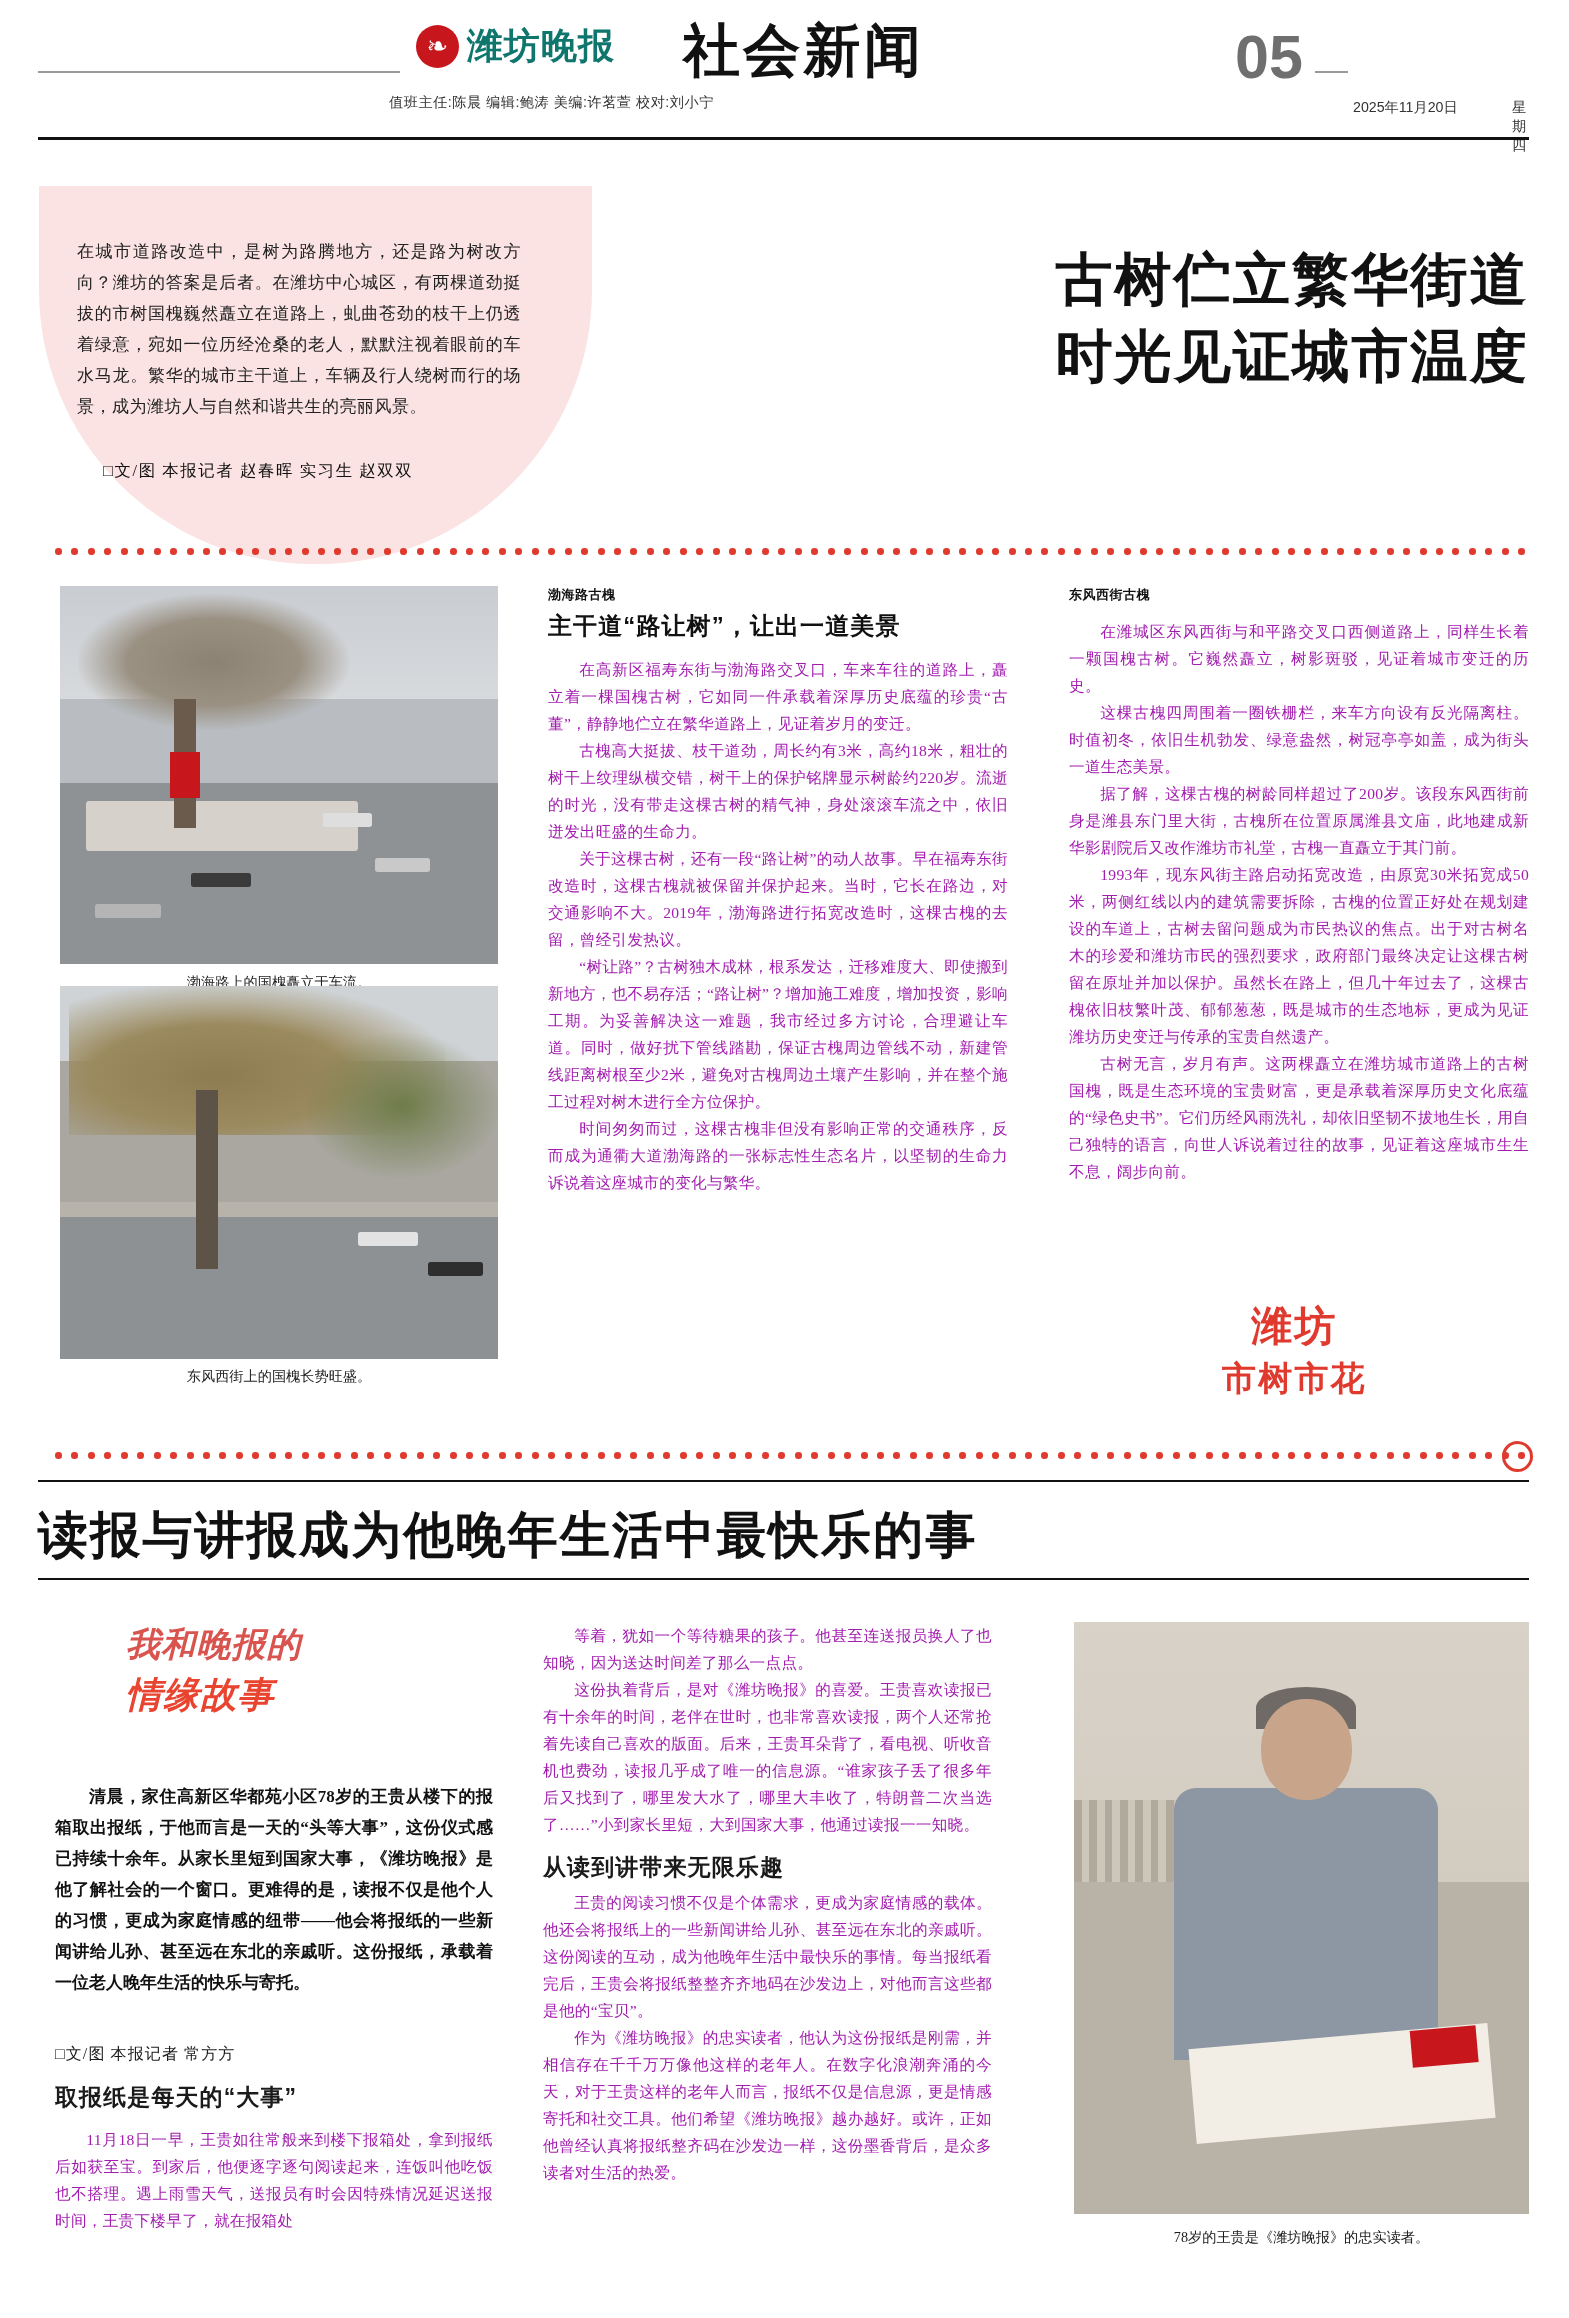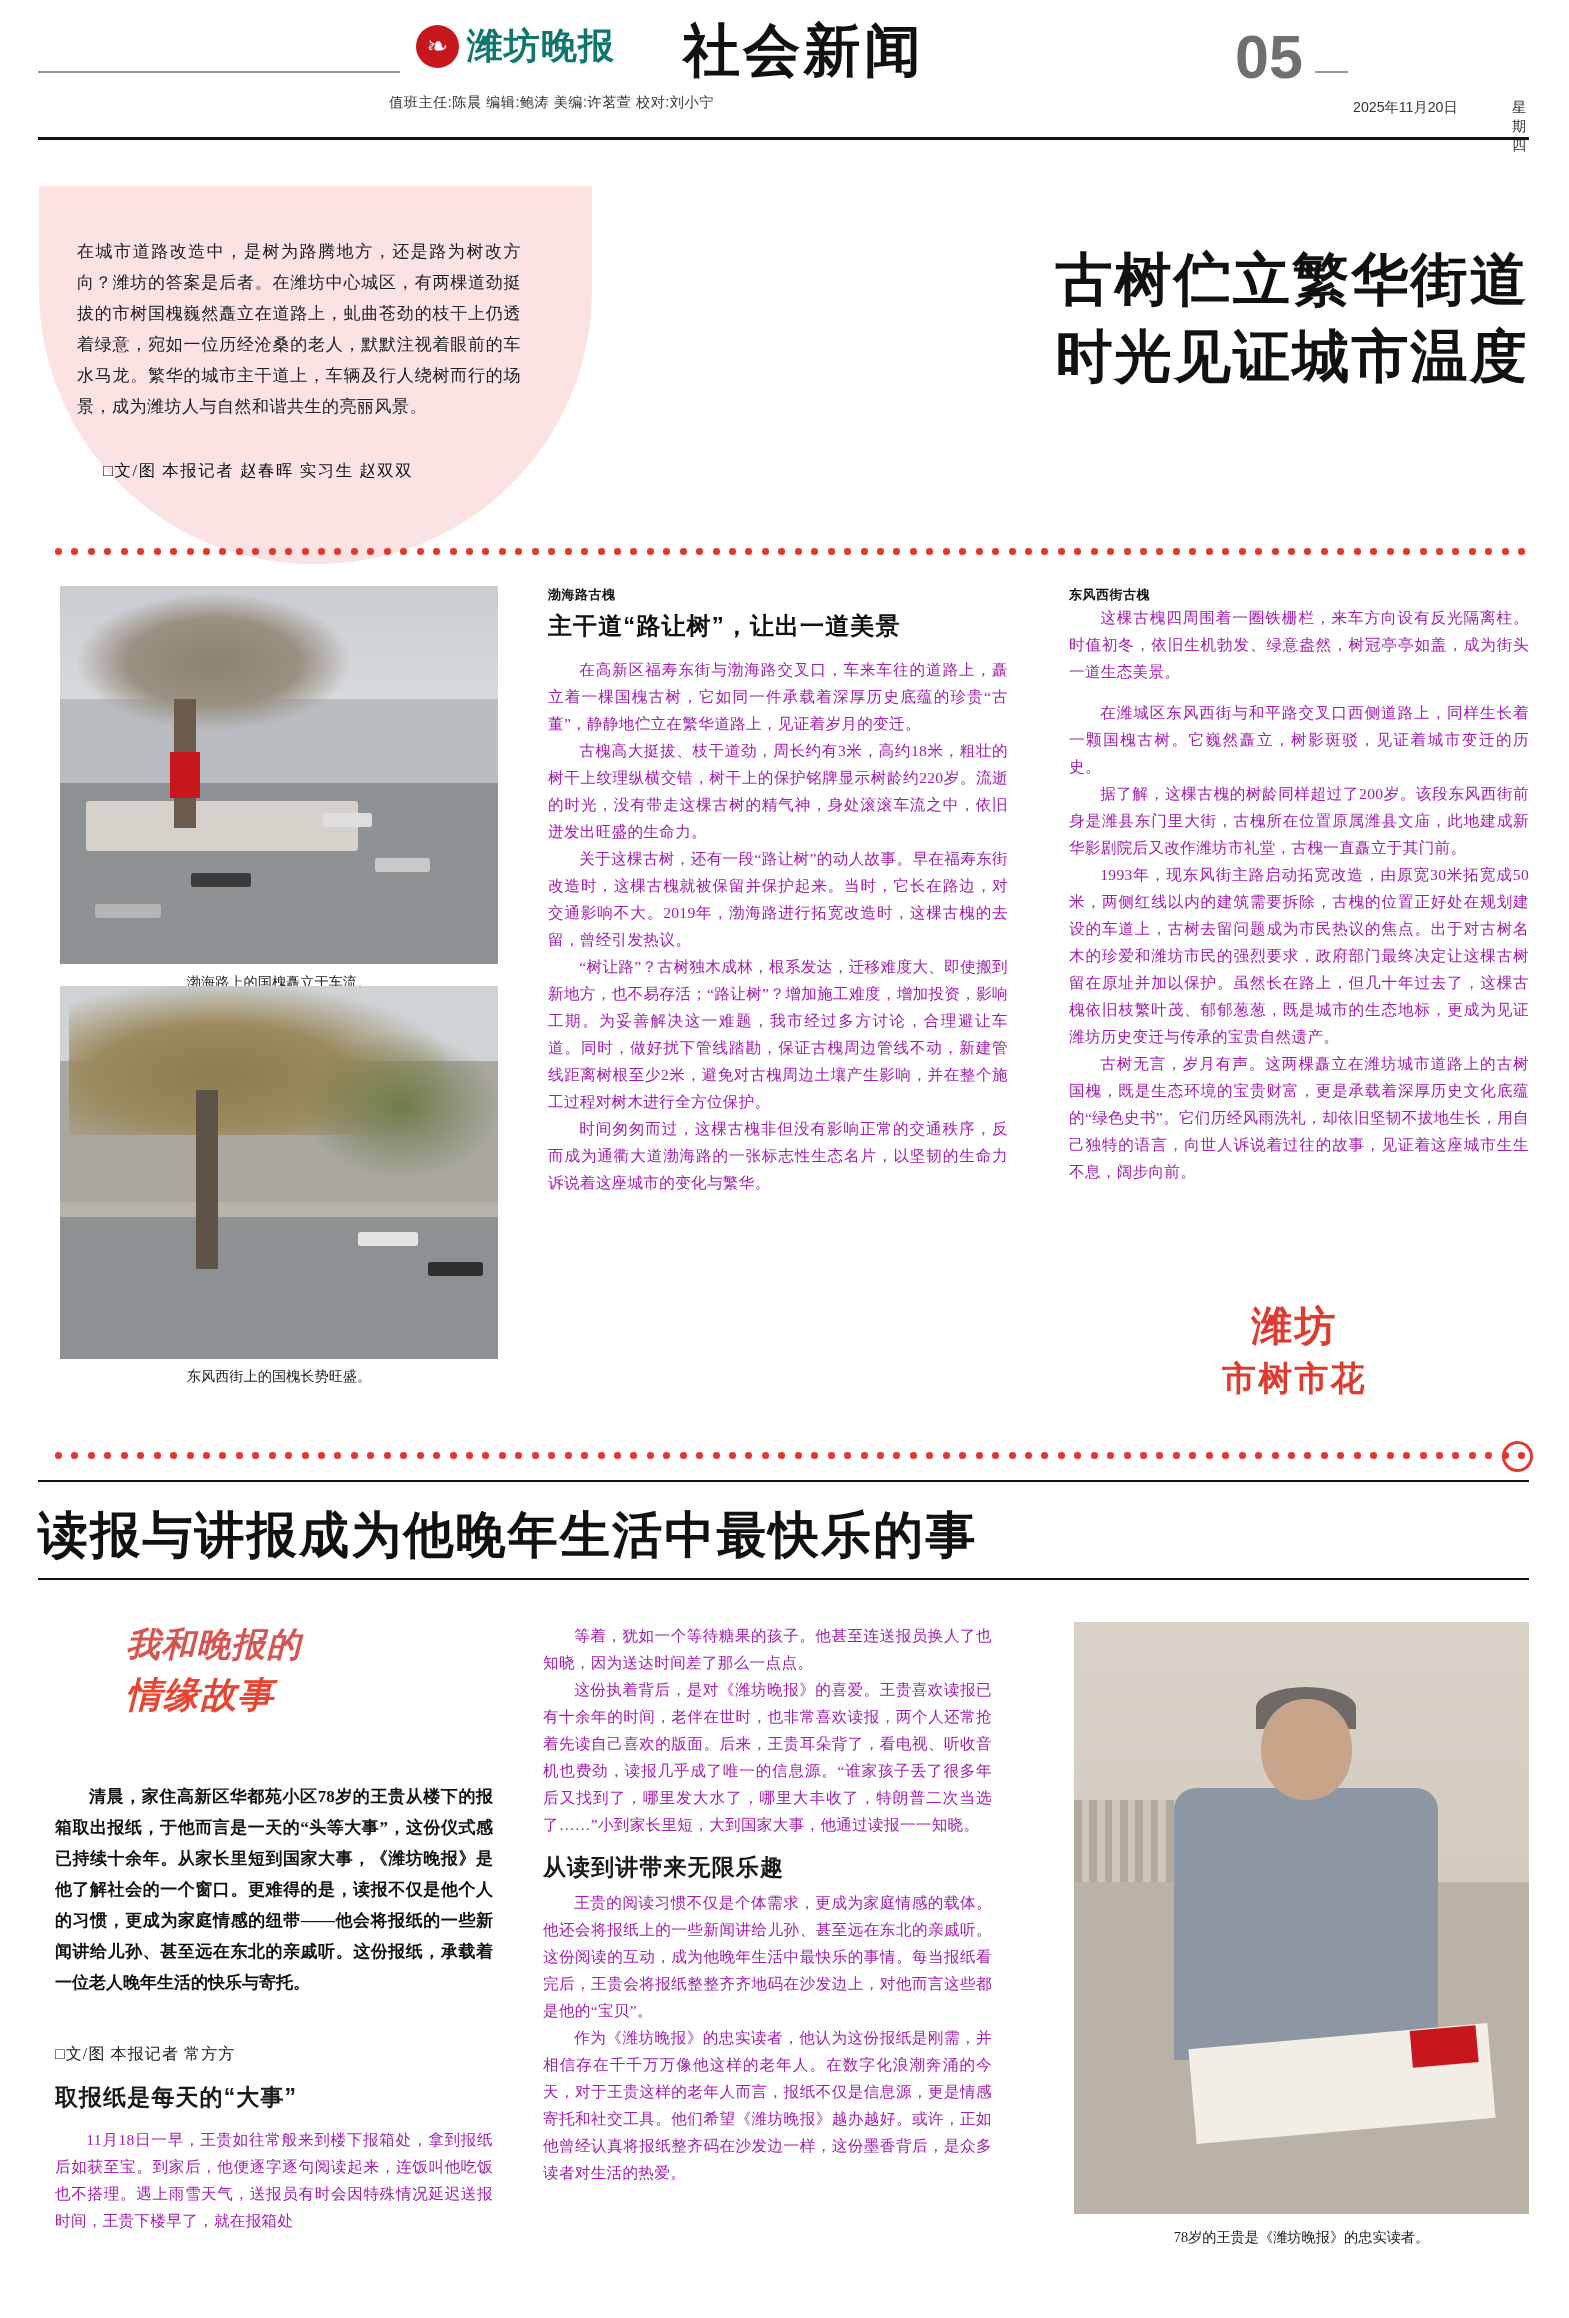--- a/index.html
+++ b/index.html
@@ -339,22 +339,22 @@
     <div class="sub-title">主干道“路让树”，让出一道美景</div>
     <p class="body-p" style="margin-top:14.2px;">在高新区福寿东街与渤海路交叉口，车来车往的道路上，矗立着一棵国槐古树，它如同一件承载着深厚历史底蕴的珍贵“古董”，静静地伫立在繁华道路上，见证着岁月的变迁。</p>
     <p class="body-p">古槐高大挺拔、枝干道劲，周长约有3米，高约18米，粗壮的树干上纹理纵横交错，树干上的保护铭牌显示树龄约220岁。流逝的时光，没有带走这棵古树的精气神，身处滚滚车流之中，依旧迸发出旺盛的生命力。</p>
     <p class="body-p">关于这棵古树，还有一段“路让树”的动人故事。早在福寿东街改造时，这棵古槐就被保留并保护起来。当时，它长在路边，对交通影响不大。2019年，渤海路进行拓宽改造时，这棵古槐的去留，曾经引发热议。</p>
     <p class="body-p">“树让路”？古树独木成林，根系发达，迁移难度大、即使搬到新地方，也不易存活；“路让树”？增加施工难度，增加投资，影响工期。为妥善解决这一难题，我市经过多方讨论，合理避让车道。同时，做好扰下管线踏勘，保证古槐周边管线不动，新建管线距离树根至少2米，避免对古槐周边土壤产生影响，并在整个施工过程对树木进行全方位保护。</p>
     <p class="body-p">时间匆匆而过，这棵古槐非但没有影响正常的交通秩序，反而成为通衢大道渤海路的一张标志性生态名片，以坚韧的生命力诉说着这座城市的变化与繁华。</p>
   </div>
 
   <div class="col" style="left:1069px;top:586px;width:460px;">
     <div class="sub-label">东风西街古槐</div>
+    <p class="body-p" style="margin-top:14.2px;">在潍城区东风西街与和平路交叉口西侧道路上，同样生长着一颗国槐古树。它巍然矗立，树影斑驳，见证着城市变迁的历史。</p>
     <p class="body-p">这棵古槐四周围着一圈铁栅栏，来车方向设有反光隔离柱。时值初冬，依旧生机勃发、绿意盎然，树冠亭亭如盖，成为街头一道生态美景。</p>
-    <p class="body-p" style="margin-top:14.2px;">在潍城区东风西街与和平路交叉口西侧道路上，同样生长着一颗国槐古树。它巍然矗立，树影斑驳，见证着城市变迁的历史。</p>
     <p class="body-p">据了解，这棵古槐的树龄同样超过了200岁。该段东风西街前身是潍县东门里大街，古槐所在位置原属潍县文庙，此地建成新华影剧院后又改作潍坊市礼堂，古槐一直矗立于其门前。</p>
     <p class="body-p">1993年，现东风街主路启动拓宽改造，由原宽30米拓宽成50米，两侧红线以内的建筑需要拆除，古槐的位置正好处在规划建设的车道上，古树去留问题成为市民热议的焦点。出于对古树名木的珍爱和潍坊市民的强烈要求，政府部门最终决定让这棵古树留在原址并加以保护。虽然长在路上，但几十年过去了，这棵古槐依旧枝繁叶茂、郁郁葱葱，既是城市的生态地标，更成为见证潍坊历史变迁与传承的宝贵自然遗产。</p>
     <p class="body-p">古树无言，岁月有声。这两棵矗立在潍坊城市道路上的古树国槐，既是生态环境的宝贵财富，更是承载着深厚历史文化底蕴的“绿色史书”。它们历经风雨洗礼，却依旧坚韧不拔地生长，用自己独特的语言，向世人诉说着过往的故事，见证着这座城市生生不息，阔步向前。</p>
   </div>
 
   <div class="stamp">
     <div class="l1">潍坊</div>
     <div class="l2">市树市花</div>
   </div>
 

